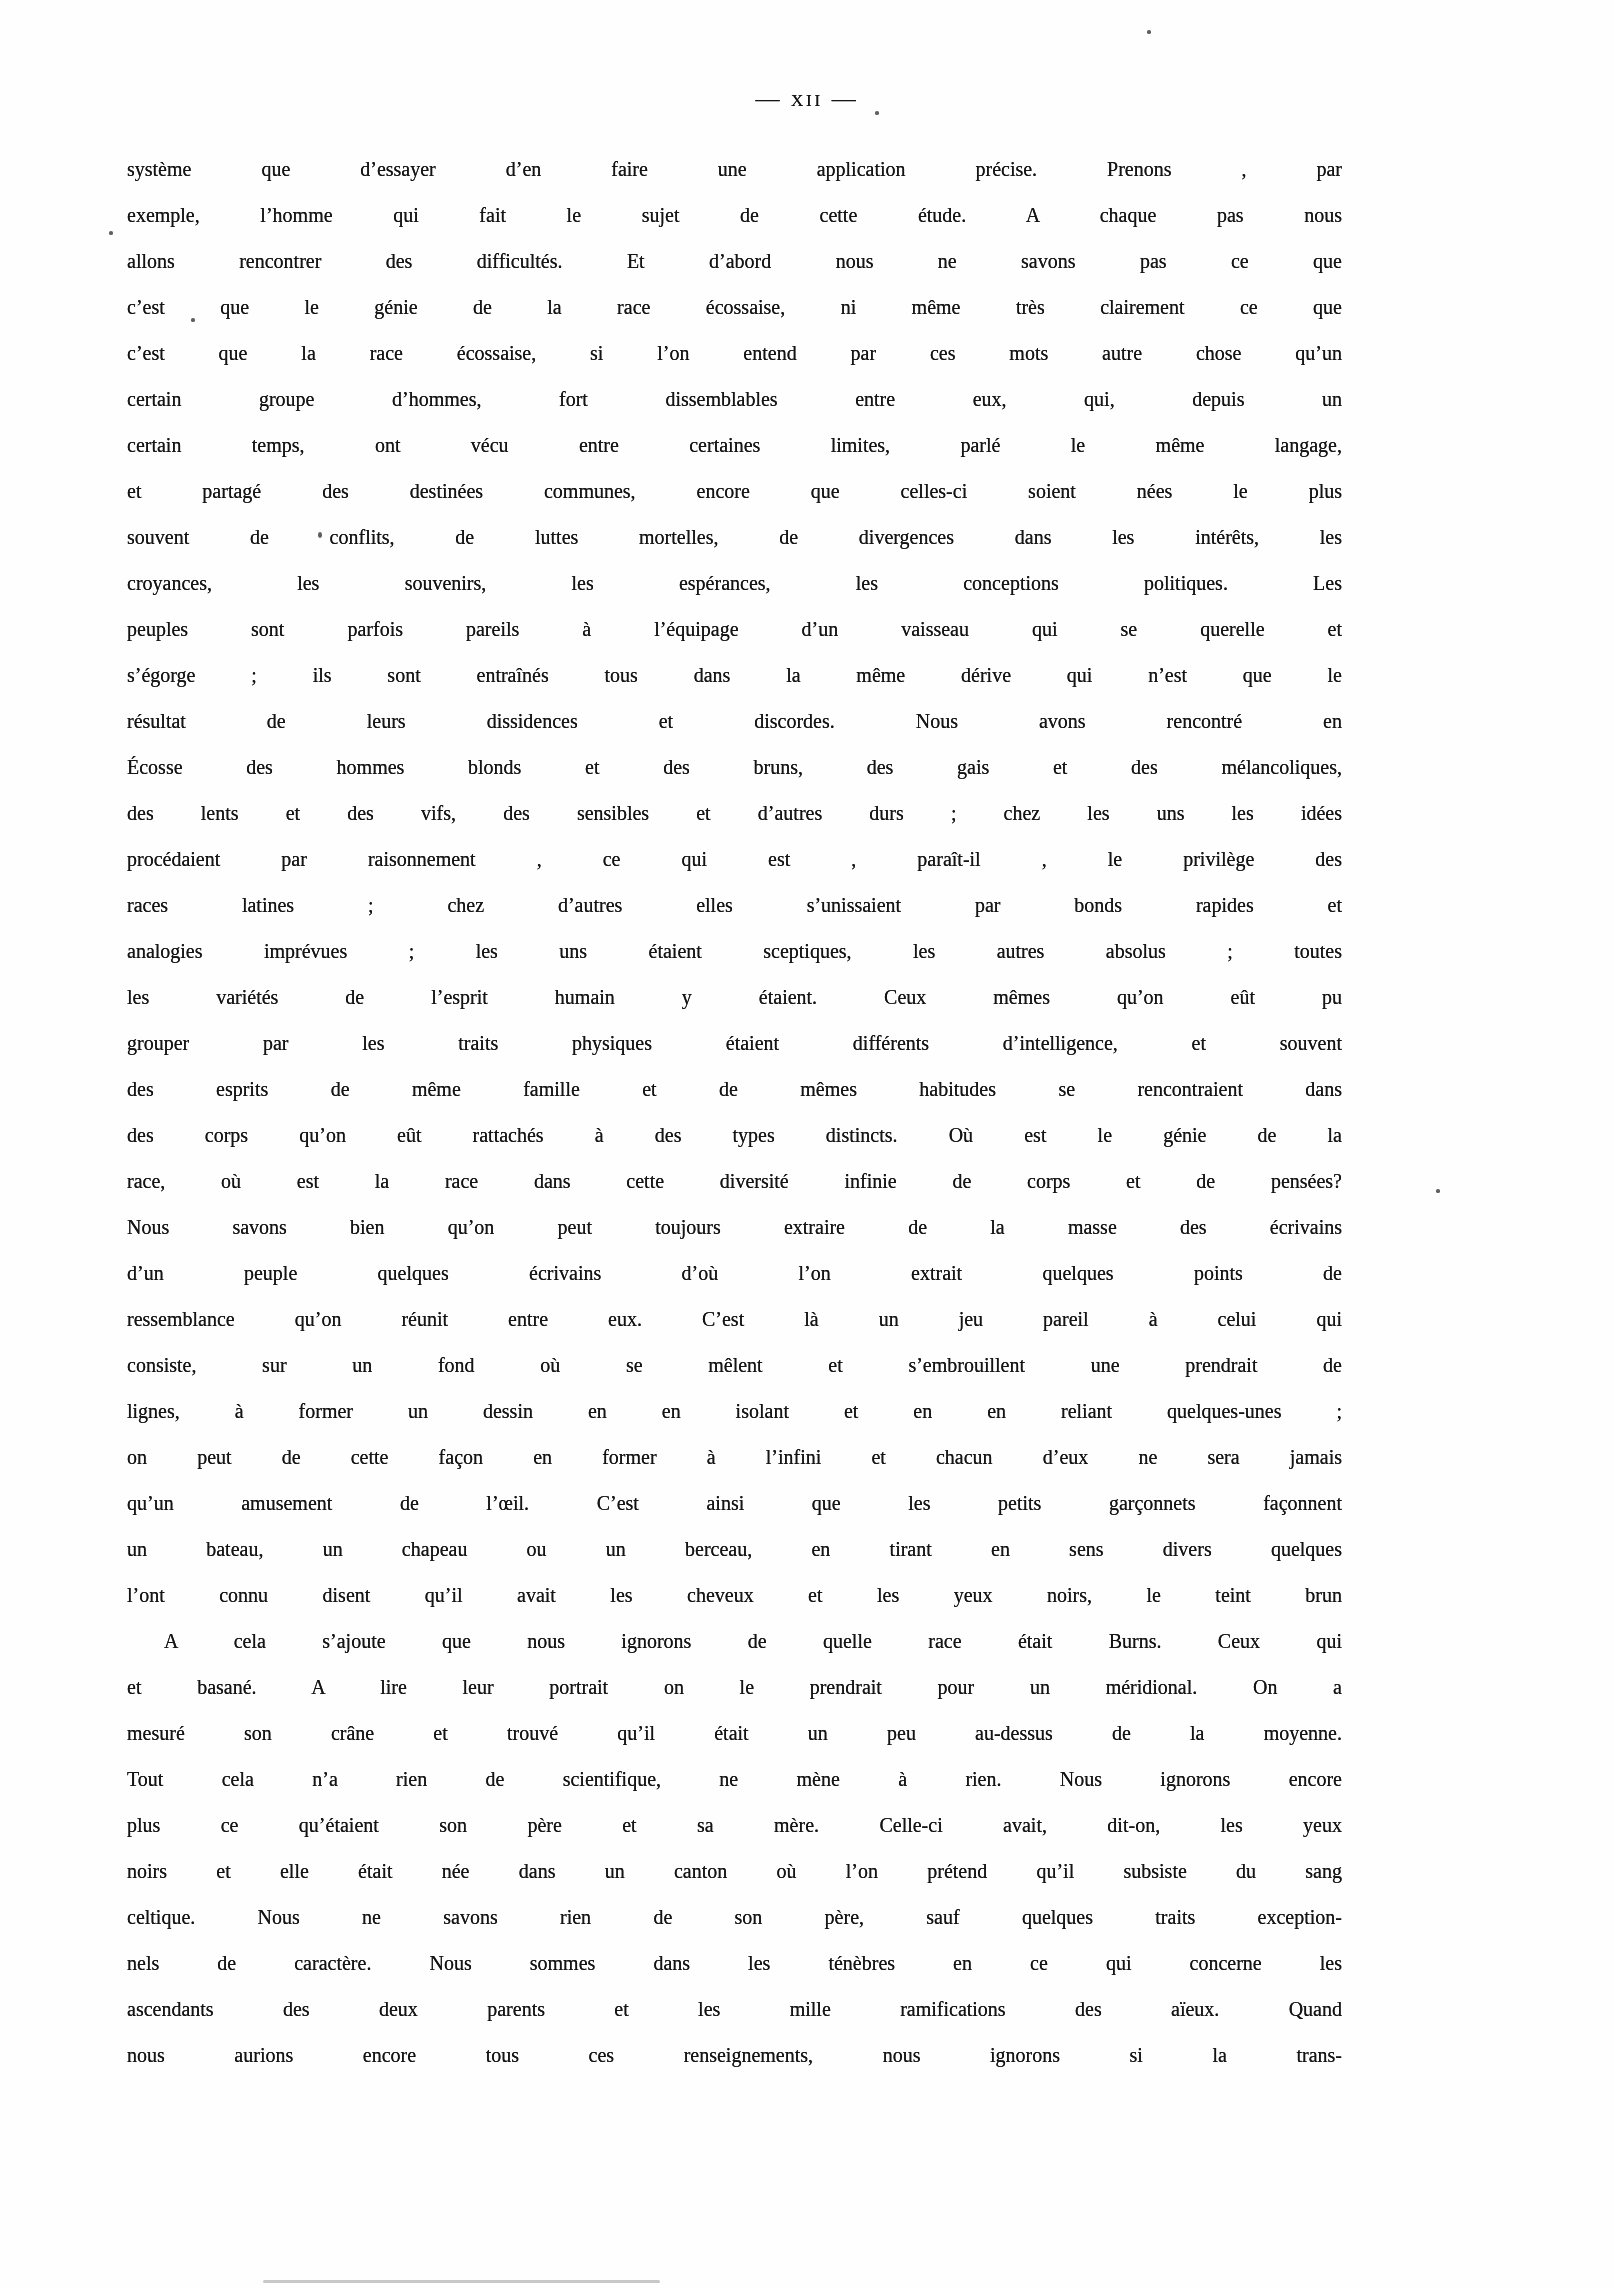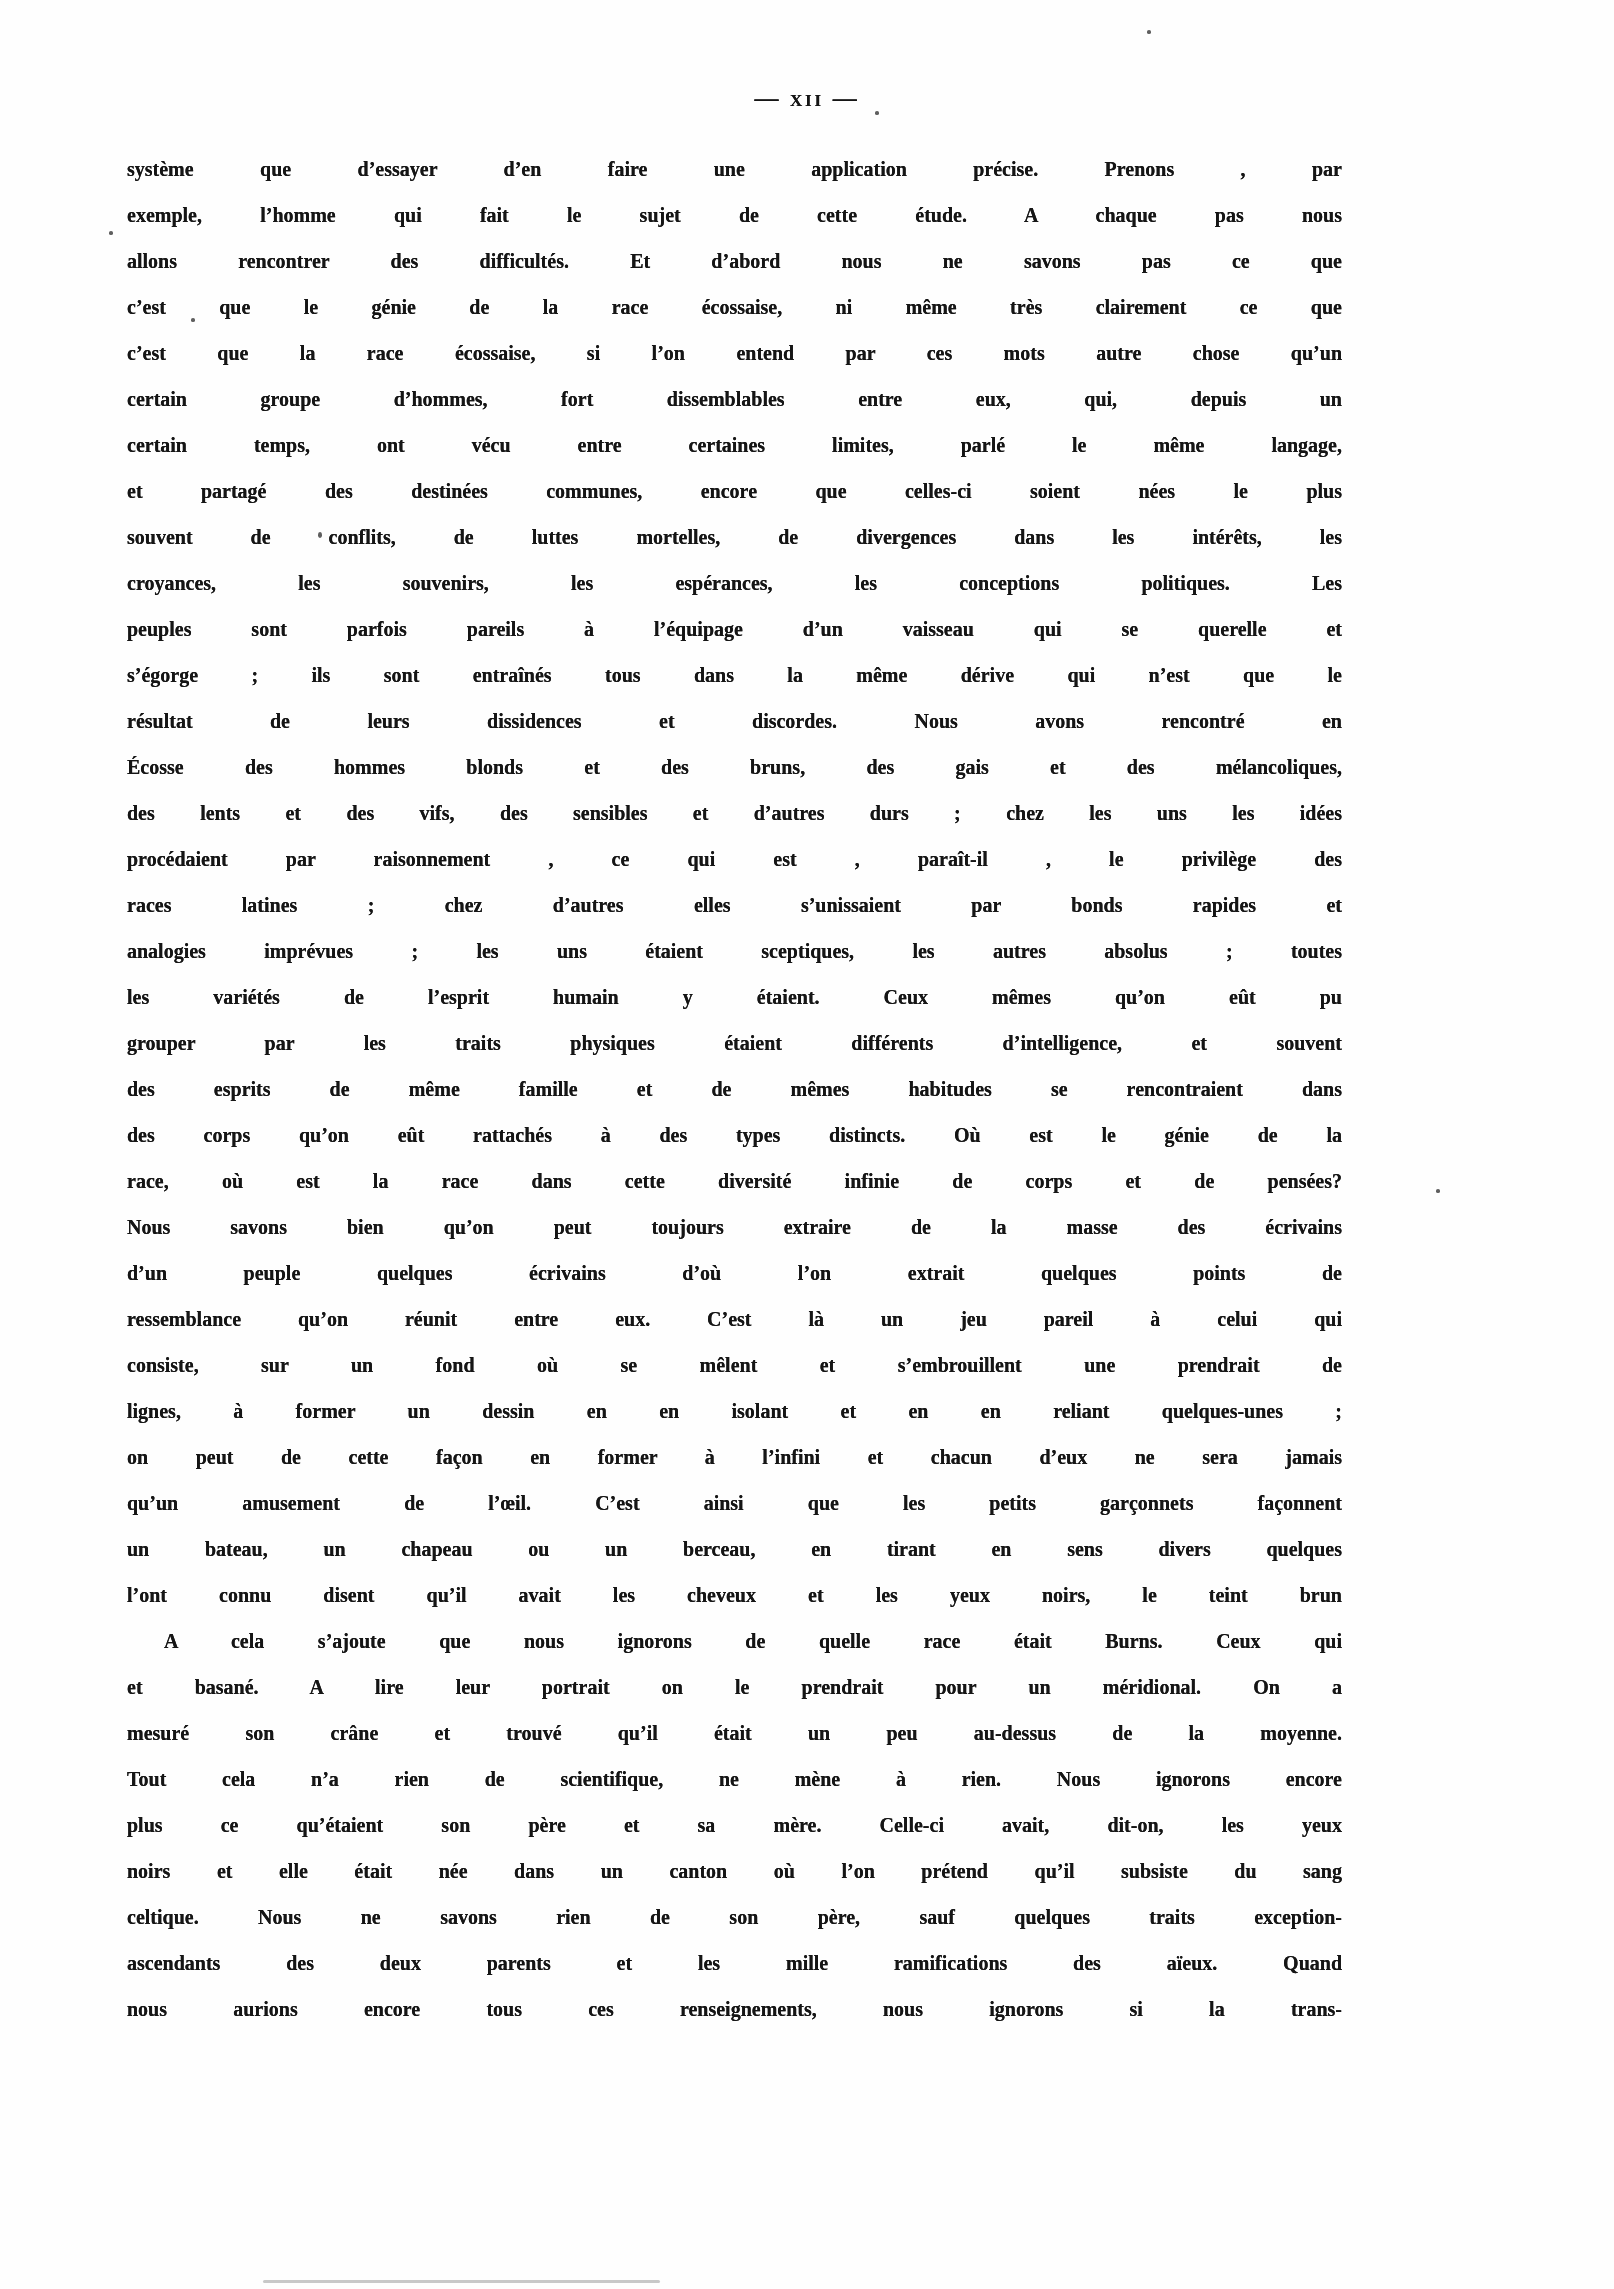--- a/index.html
+++ b/index.html
@@ -8,21 +8,20 @@
     background: #e8e8e8;
   }
   .page {
     position: relative;
     width: 1614px;
     height: 2290px;
     background: #fefefe;
     color: #151515;
     font-family: "Liberation Serif", "DejaVu Serif", serif;
     overflow: hidden;
-    font-weight: bold;
   }
   .page-number {
     position: absolute;
     top: 85px;
     left: 0;
     width: 100%;
     text-align: center;
     font-size: 24px;
     font-variant: small-caps;
     letter-spacing: 2.8px;
@@ -105,20 +104,21 @@
       <div class="line">qu’un amusement de l’œil. C’est ainsi que les petits garçonnets façonnent</div>
       <div class="line">un bateau, un chapeau ou un berceau, en tirant en sens divers quelques</div>
       <div class="line">l’ont connu disent qu’il avait les cheveux et les yeux noirs, le teint brun</div>
       <div class="line indent">A cela s’ajoute que nous ignorons de quelle race était Burns. Ceux qui</div>
       <div class="line">et basané. A lire leur portrait on le prendrait pour un méridional. On a</div>
       <div class="line">mesuré son crâne et trouvé qu’il était un peu au-dessus de la moyenne.</div>
       <div class="line">Tout cela n’a rien de scientifique, ne mène à rien. Nous ignorons encore</div>
       <div class="line">plus ce qu’étaient son père et sa mère. Celle-ci avait, dit-on, les yeux</div>
       <div class="line">noirs et elle était née dans un canton où l’on prétend qu’il subsiste du sang</div>
       <div class="line">celtique. Nous ne savons rien de son père, sauf quelques traits exception-</div>
+      <div class="line">nels de caractère. Nous sommes dans les ténèbres en ce qui concerne les</div>
       <div class="line">ascendants des deux parents et les mille ramifications des aïeux. Quand</div>
       <div class="line">nous aurions encore tous ces renseignements, nous ignorons si la trans-</div>
     </div>
 
   <div class="speck" style="left:109px;top:231px;width:3.7px;height:3.7px;"></div>
   <div class="speck" style="left:191px;top:318px;width:3.7px;height:3.7px;"></div>
   <div class="speck" style="left:318px;top:532px;width:3.7px;height:5.5px;"></div>
   <div class="speck" style="left:875px;top:111px;width:3.7px;height:3.7px;"></div>
   <div class="speck" style="left:1147px;top:30px;width:3.7px;height:3.7px;"></div>
   <div class="speck" style="left:1436px;top:1189px;width:3.7px;height:3.7px;"></div>

